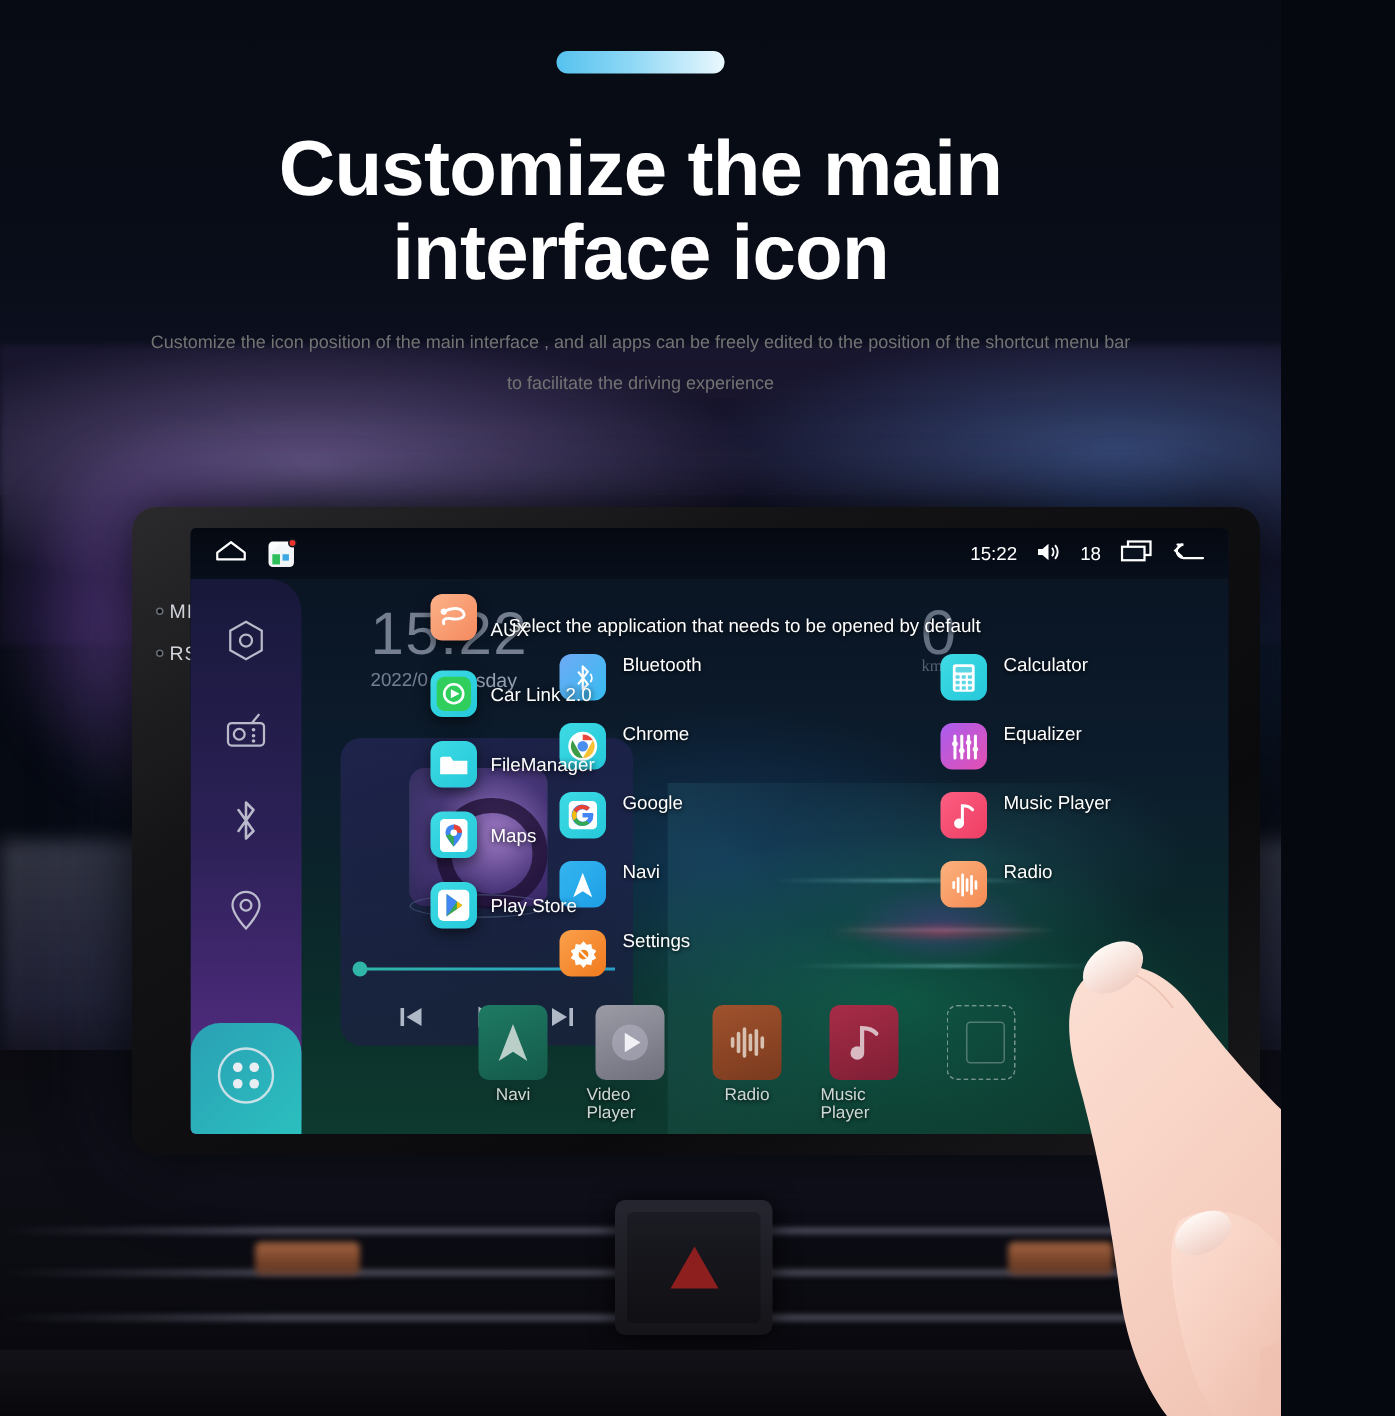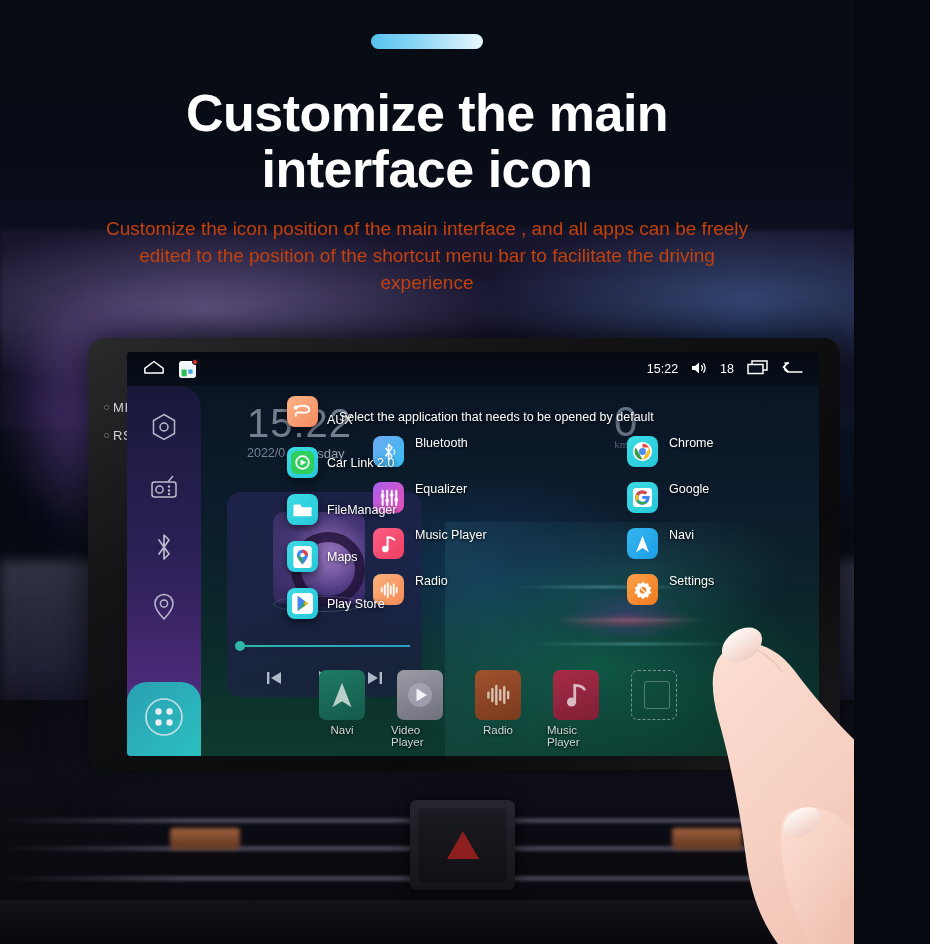--- a/index.html
+++ b/index.html
@@ -81,21 +81,21 @@
   .pill {
     width:112px; height:15px; margin:0 auto 36px;
     border-radius:8px;
     background:linear-gradient(90deg,#56c2ef 0%, #8fd8f5 45%, #eaf8fe 100%);
   }
   .title {
     color:#ffffff; font-size:52px; line-height:56px; font-weight:700;
     letter-spacing:-0.5px; padding:0 90px;
   }
   .subtitle {
-    color:#c2410c; font-size:19px; line-height:27px; font-weight:400;
+    color:#737373; font-size:12px; line-height:27px; font-weight:400;
     margin-top:18px; padding:0 100px;
   }
 
   
   .device {
     position:absolute; left:88px; top:338px; width:752px; height:432px;
     background:linear-gradient(150deg,#2a2a2c 0%, #131315 30%, #0a0a0c 70%, #1a1a1d 100%);
     border-radius:16px;
     box-shadow:0 0 40px rgba(0,0,0,0.85), 0 0 80px rgba(90,120,200,0.14);
     z-index:6;
@@ -443,20 +443,40 @@
           <div class="app-item">
             <span class="app-ico" style="background:linear-gradient(135deg,#6fa9f5,#35bdf0);">
               <svg width="17" height="20" viewBox="0 0 20 26" fill="none">
                 <path d="M6 7.5 L14.5 18.5 L10 23 L10 3 L14.5 7.5 L6 18.5" stroke="#fff" stroke-width="1.9" stroke-linejoin="round" fill="none"></path>
                 <path d="M16.5 9.5 A5 5 0 0 1 16.5 16.5" stroke="#fff" stroke-width="1.5" fill="none"></path>
               </svg>
             </span>
             <span class="app-label">Bluetooth</span>
           </div>
 
+          <div class="app-item">
+            <span class="app-ico" style="background:linear-gradient(135deg,#3ddbe4,#25c8da);">
+              <svg width="17" height="20" viewBox="0 0 18 22" fill="none">
+                <rect x="1" y="1" width="16" height="20" rx="2" fill="#fff"></rect>
+                <rect x="3" y="3" width="12" height="4" rx="1" fill="#5fd6e4"></rect>
+                <g fill="#5fd6e4">
+                  <rect x="3" y="9" width="3" height="2.6" rx="0.6"></rect>
+                    <rect x="7.5" y="9" width="3" height="2.6" rx="0.6"></rect>
+                    <rect x="12" y="9" width="3" height="2.6" rx="0.6"></rect>
+                  <rect x="3" y="13" width="3" height="2.6" rx="0.6"></rect>
+                    <rect x="7.5" y="13" width="3" height="2.6" rx="0.6"></rect>
+                    <rect x="12" y="13" width="3" height="2.6" rx="0.6"></rect>
+                  <rect x="3" y="17" width="3" height="2.6" rx="0.6"></rect>
+                    <rect x="7.5" y="17" width="3" height="2.6" rx="0.6"></rect>
+                    <rect x="12" y="17" width="3" height="2.6" rx="0.6"></rect>
+                </g>
+              </svg>
+            </span>
+            <span class="app-label">Calculator</span>
+          </div>
 
           <div class="app-item">
             <span class="app-ico" style="background:linear-gradient(135deg,#3ddbe4,#25c8da);">
               <svg width="21" height="21" viewBox="0 0 24 24">
                 <circle cx="12" cy="12" r="11" fill="#fff"></circle>
                 <path d="M12 3 A9 9 0 0 1 19.8 7.5 L12 7.5 Z" fill="#e8483c"></path>
                 <path d="M19.8 7.5 A9 9 0 0 1 12 21 L15.8 14.4 Z" fill="#f9c235"></path>
                 <path d="M12 21 A9 9 0 0 1 4.2 7.5 L8.2 14.4 Z" fill="#3d9b46"></path>
                 <circle cx="12" cy="12" r="4" fill="#4a8ef0"></circle>
               </svg>

